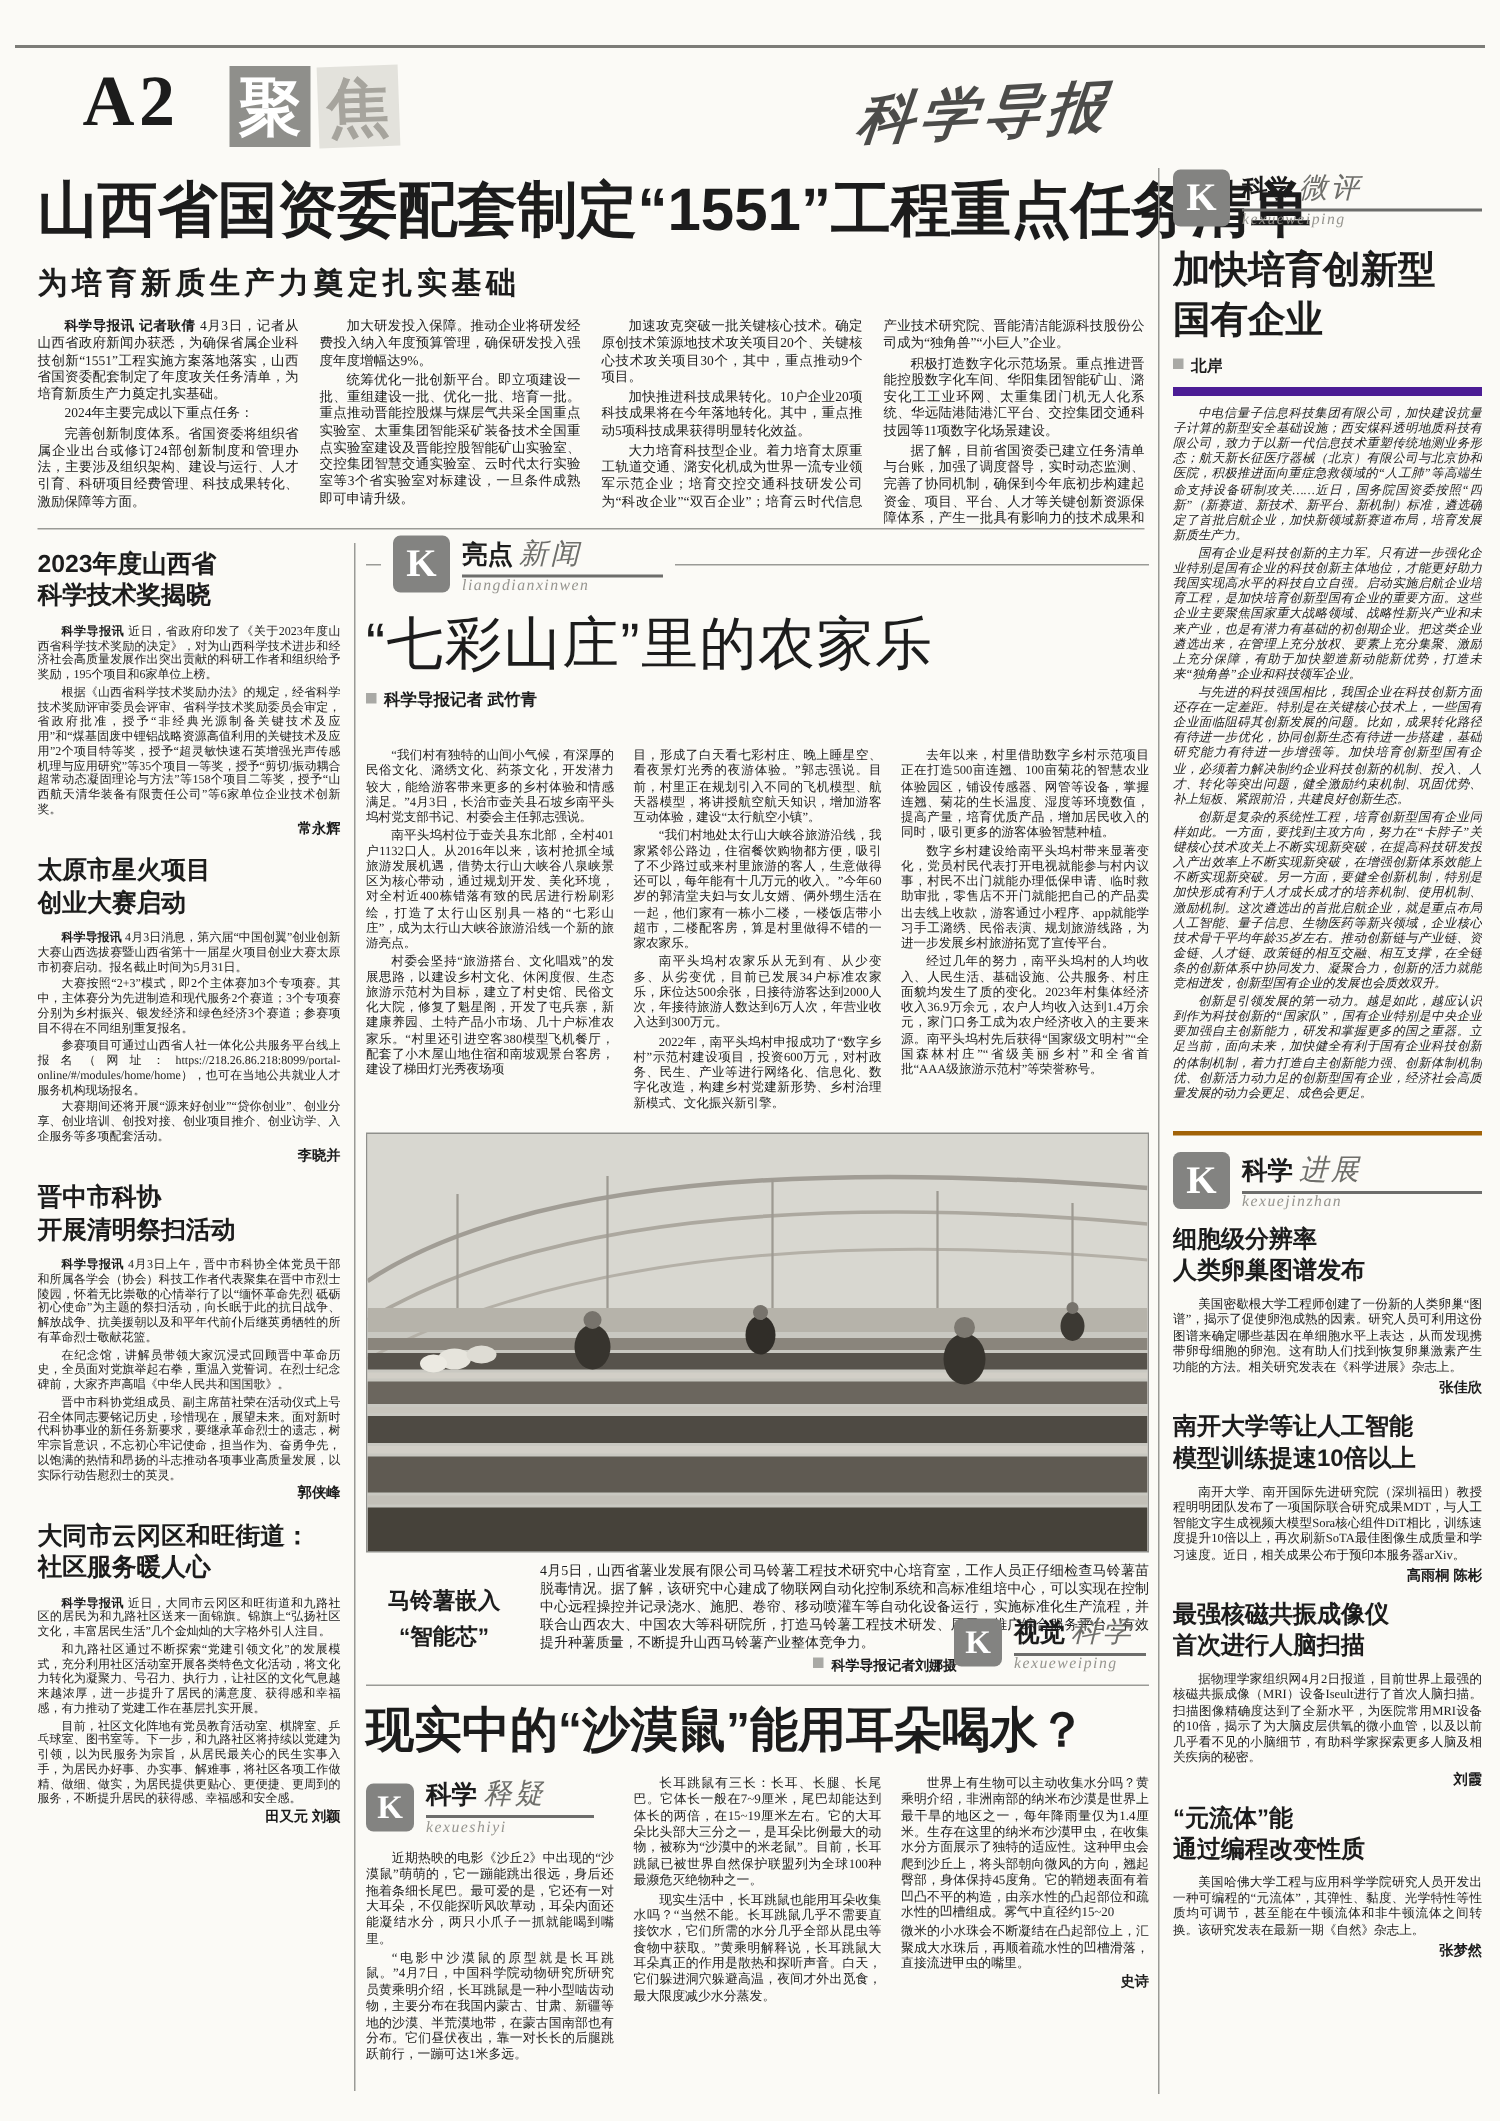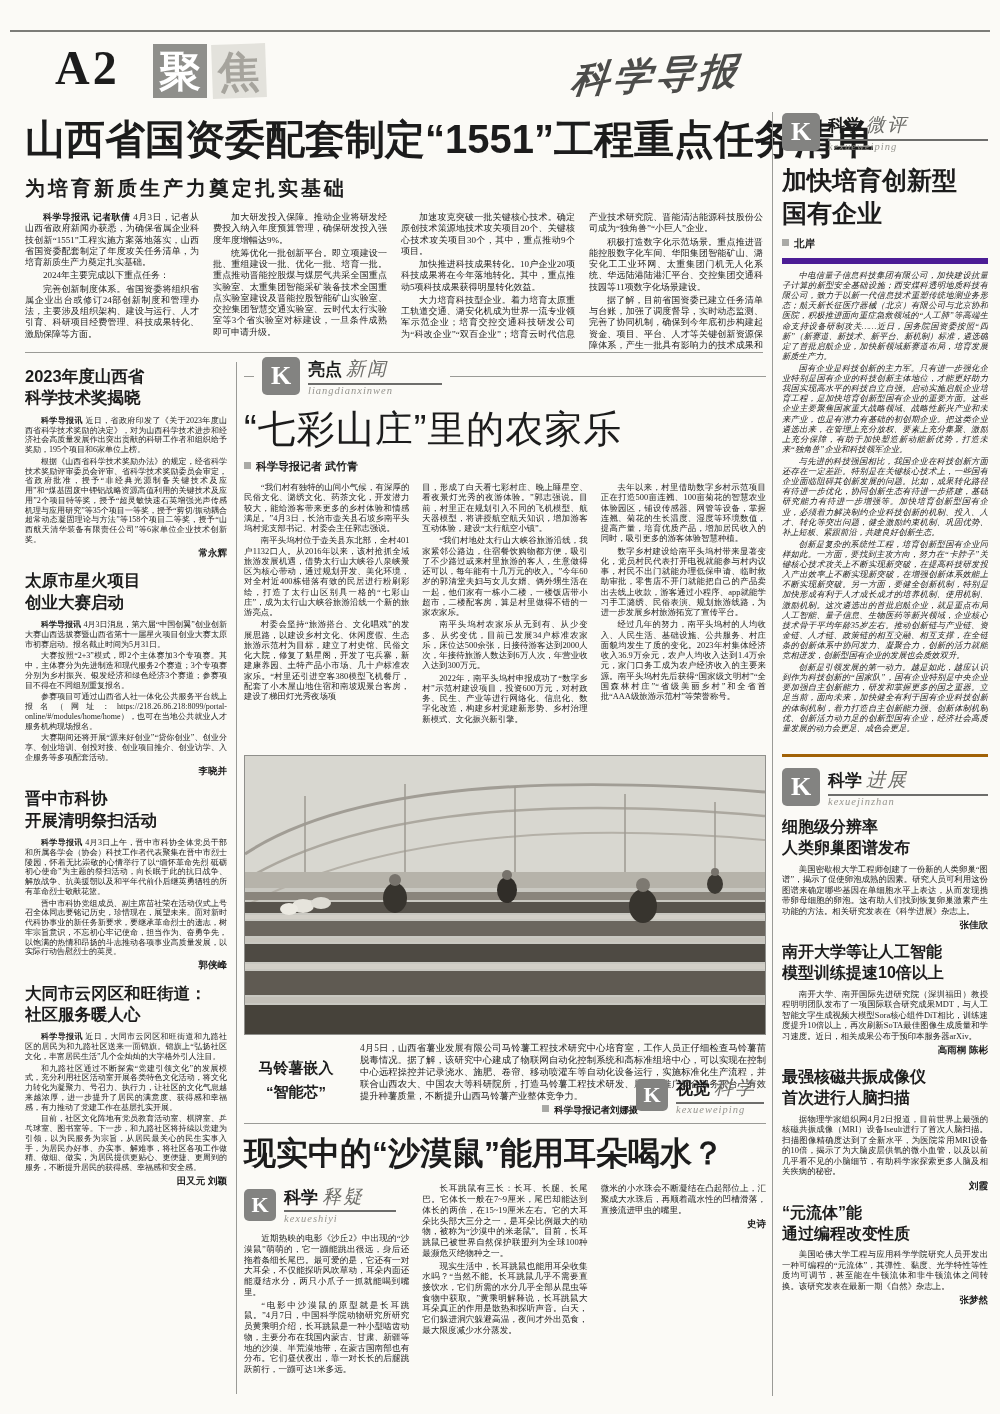--- a/index.html
+++ b/index.html
@@ -59,21 +59,21 @@
   .brief h4{margin:10px 0 6px;font-size:16px;line-height:1.3;font-weight:800;}
   .brief .bd{font-size:8.4px;line-height:1.25;}
   
   #center{position:absolute;left:244px;top:356px;width:522px;}
   .badge-row{display:flex;align-items:center;gap:8px;}
   .badge-row .ln{flex:1;height:1px;background:#9a9a96;}
   .badge-row .ln.s{flex:none;width:10px;}
   #feat h2{margin:8px 0 4px;font-size:38px;font-weight:400;letter-spacing:1px;}
   .byline{font-size:11px;font-weight:bold;font-family:"Liberation Sans",sans-serif;margin:2px 0 9px;}
   .fcols{display:flex;gap:13px;height:268px;overflow:hidden;font-size:8.4px;line-height:1.22;}
-  .fcol{flex:1;min-width:0;}
+  .fcol{flex:1;min-width:0;margin-top:16px;}
   .photo{margin-top:4px;border:1px solid #8f8f8b;line-height:0;}
   .caprow{position:relative;margin-top:7px;border-bottom:1px solid #9a9a96;padding-bottom:6px;display:flex;gap:12px;}
   .caplabel{flex:none;width:104px;align-self:center;text-align:center;font-size:15px;font-weight:800;
             font-family:"Liberation Sans",sans-serif;line-height:1.6;}
   .capbody{flex:1;min-width:0;}
   .captext{font-size:9.3px;line-height:1.3;}
   .capcredit{text-align:right;font-weight:bold;font-size:9.3px;font-family:"Liberation Sans",sans-serif;
              margin:2px 128px 0 0;}
   .visbadge{position:absolute;right:2px;bottom:8px;width:128px;}
   #qa h2{margin:8px 0 7px;font-size:32px;font-weight:900;white-space:nowrap;}
@@ -143,20 +143,21 @@
         </div>
       <div class="author">李晓并</div>
     </div>
     <div class="litem">
       <h3 class="hei">
           <span class="tl">晋中市科协</span>
           <span class="tl">开展清明祭扫活动</span>
         </h3>
       <div>
           <p><b>科学导报讯 </b>4月3日上午，晋中市科协全体党员干部和所属各学会（协会）科技工作者代表聚集在晋中市烈士陵园，怀着无比崇敬的心情举行了以“缅怀革命先烈 砥砺初心使命”为主题的祭扫活动，向长眠于此的抗日战争、解放战争、抗美援朝以及和平年代前仆后继英勇牺牲的所有革命烈士敬献花篮。</p>
+          <p>在纪念馆，讲解员带领大家沉浸式回顾晋中革命历史，全员面对党旗举起右拳，重温入党誓词。在烈士纪念碑前，大家齐声高唱《中华人民共和国国歌》。</p>
           <p>晋中市科协党组成员、副主席苗社荣在活动仪式上号召全体同志要铭记历史，珍惜现在，展望未来。面对新时代科协事业的新任务新要求，要继承革命烈士的遗志，树牢宗旨意识，不忘初心牢记使命，担当作为、奋勇争先，以饱满的热情和昂扬的斗志推动各项事业高质量发展，以实际行动告慰烈士的英灵。</p>
         </div>
       <div class="author">郭侠峰</div>
     </div>
     <div class="litem">
       <h3 class="hei">
           <span class="tl">大同市云冈区和旺街道：</span>
           <span class="tl">社区服务暖人心</span>
         </h3>
       <div>
@@ -285,20 +286,21 @@
               <p>近期热映的电影《沙丘2》中出现的“沙漠鼠”萌萌的，它一蹦能跳出很远，身后还拖着条细长尾巴。最可爱的是，它还有一对大耳朵，不仅能探听风吹草动，耳朵内面还能凝结水分，两只小爪子一抓就能喝到嘴里。</p>
               <p>“电影中沙漠鼠的原型就是长耳跳鼠。”4月7日，中国科学院动物研究所研究员黄乘明介绍，长耳跳鼠是一种小型啮齿动物，主要分布在我国内蒙古、甘肃、新疆等地的沙漠、半荒漠地带，在蒙古国南部也有分布。它们昼伏夜出，靠一对长长的后腿跳跃前行，一蹦可达1米多远。</p>
             </div>
         </div>
         <div class="qcol">
             <p>长耳跳鼠有三长：长耳、长腿、长尾巴。它体长一般在7~9厘米，尾巴却能达到体长的两倍，在15~19厘米左右。它的大耳朵比头部大三分之一，是耳朵比例最大的动物，被称为“沙漠中的米老鼠”。目前，长耳跳鼠已被世界自然保护联盟列为全球100种最濒危灭绝物种之一。</p>
             <p>现实生活中，长耳跳鼠也能用耳朵收集水吗？“当然不能。长耳跳鼠几乎不需要直接饮水，它们所需的水分几乎全部从昆虫等食物中获取。”黄乘明解释说，长耳跳鼠大耳朵真正的作用是散热和探听声音。白天，它们躲进洞穴躲避高温，夜间才外出觅食，最大限度减少水分蒸发。</p>
           </div>
         <div class="qcol">
           <div>
+              <p>世界上有生物可以主动收集水分吗？黄乘明介绍，非洲南部的纳米布沙漠是世界上最干旱的地区之一，每年降雨量仅为1.4厘米。生存在这里的纳米布沙漠甲虫，在收集水分方面展示了独特的适应性。这种甲虫会爬到沙丘上，将头部朝向微风的方向，翘起臀部，身体保持45度角。它的鞘翅表面有着凹凸不平的构造，由亲水性的凸起部位和疏水性的凹槽组成。雾气中直径约15~20</p>
               <p class="cont">微米的小水珠会不断凝结在凸起部位上，汇聚成大水珠后，再顺着疏水性的凹槽滑落，直接流进甲虫的嘴里。</p>
             </div>
           <div class="author">史诗</div>
         </div>
       </div>
     </div>
   </div>
 
   <div id="rrail">
     <div class="kbadge">

